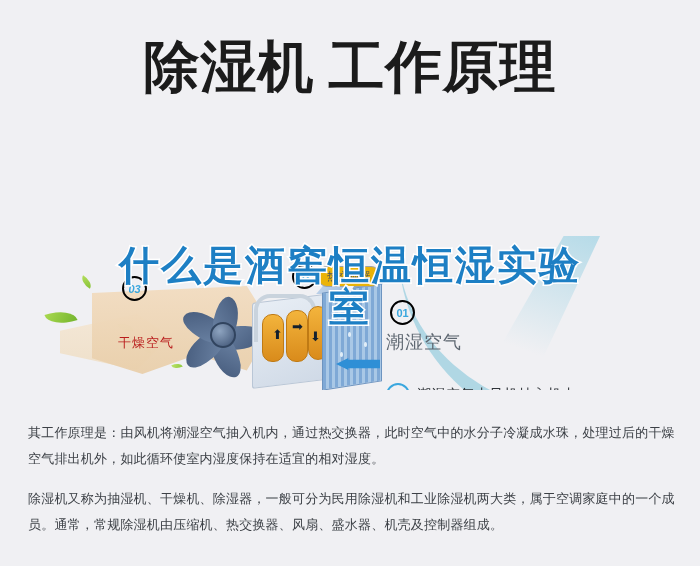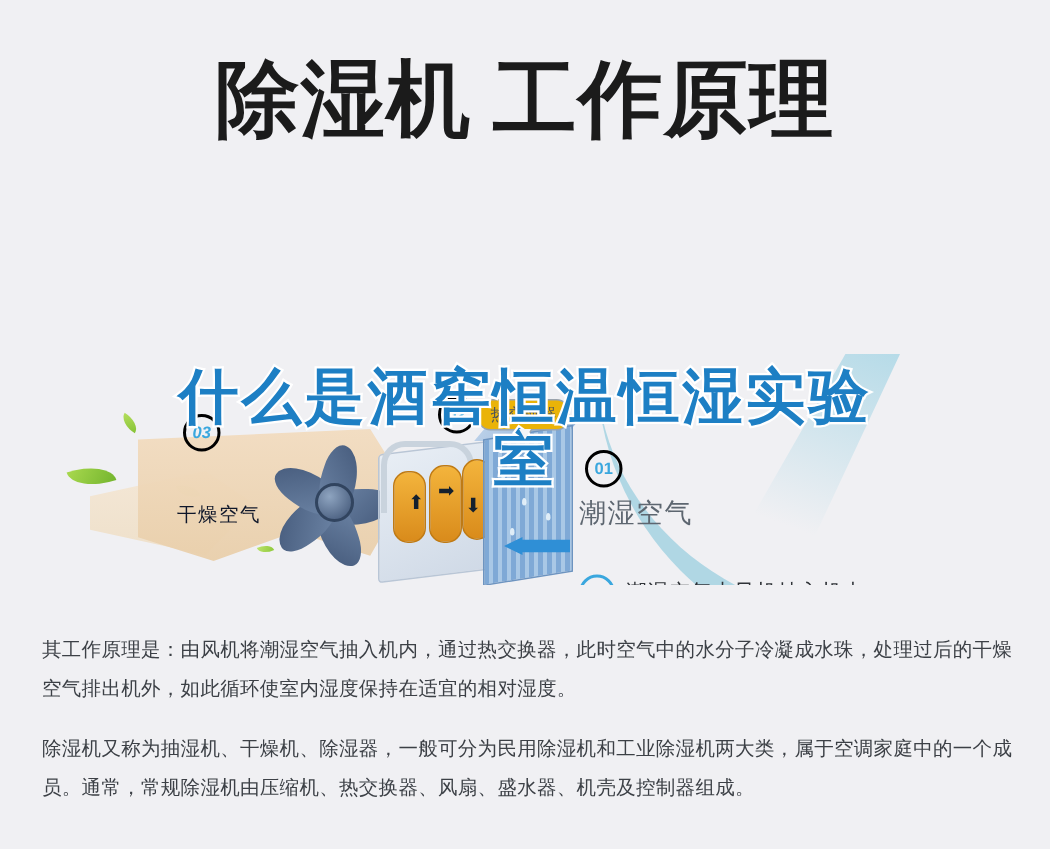--- a/index.html
+++ b/index.html
@@ -52,21 +52,21 @@
     opacity:.95;
   }
   .dry-band2{
     position:absolute;left:60px;top:196px;width:110px;height:56px;
     background:linear-gradient(180deg,#f5e5cf 0%,#eedcc0 100%);
     clip-path:polygon(0% 30%, 70% 0%, 100% 40%, 70% 100%, 0% 70%);
     opacity:.8;
   }
   .label-dry{
     position:absolute;left:118px;top:216px;
-    font-size:13px;color:#0f172a;letter-spacing:1px;white-space:nowrap;
+    font-size:13px;color:#b91c1c;letter-spacing:1px;white-space:nowrap;
   }
 
   
   .fan{position:absolute;left:176px;top:168px;width:96px;height:92px;}
   .blade{
     position:absolute;left:40px;top:40px;width:46px;height:24px;
     background:linear-gradient(135deg,#6f87a8 0%,#44597a 100%);
     border-radius:60% 40% 70% 30%;
     transform-origin:4px 12px;
   }

